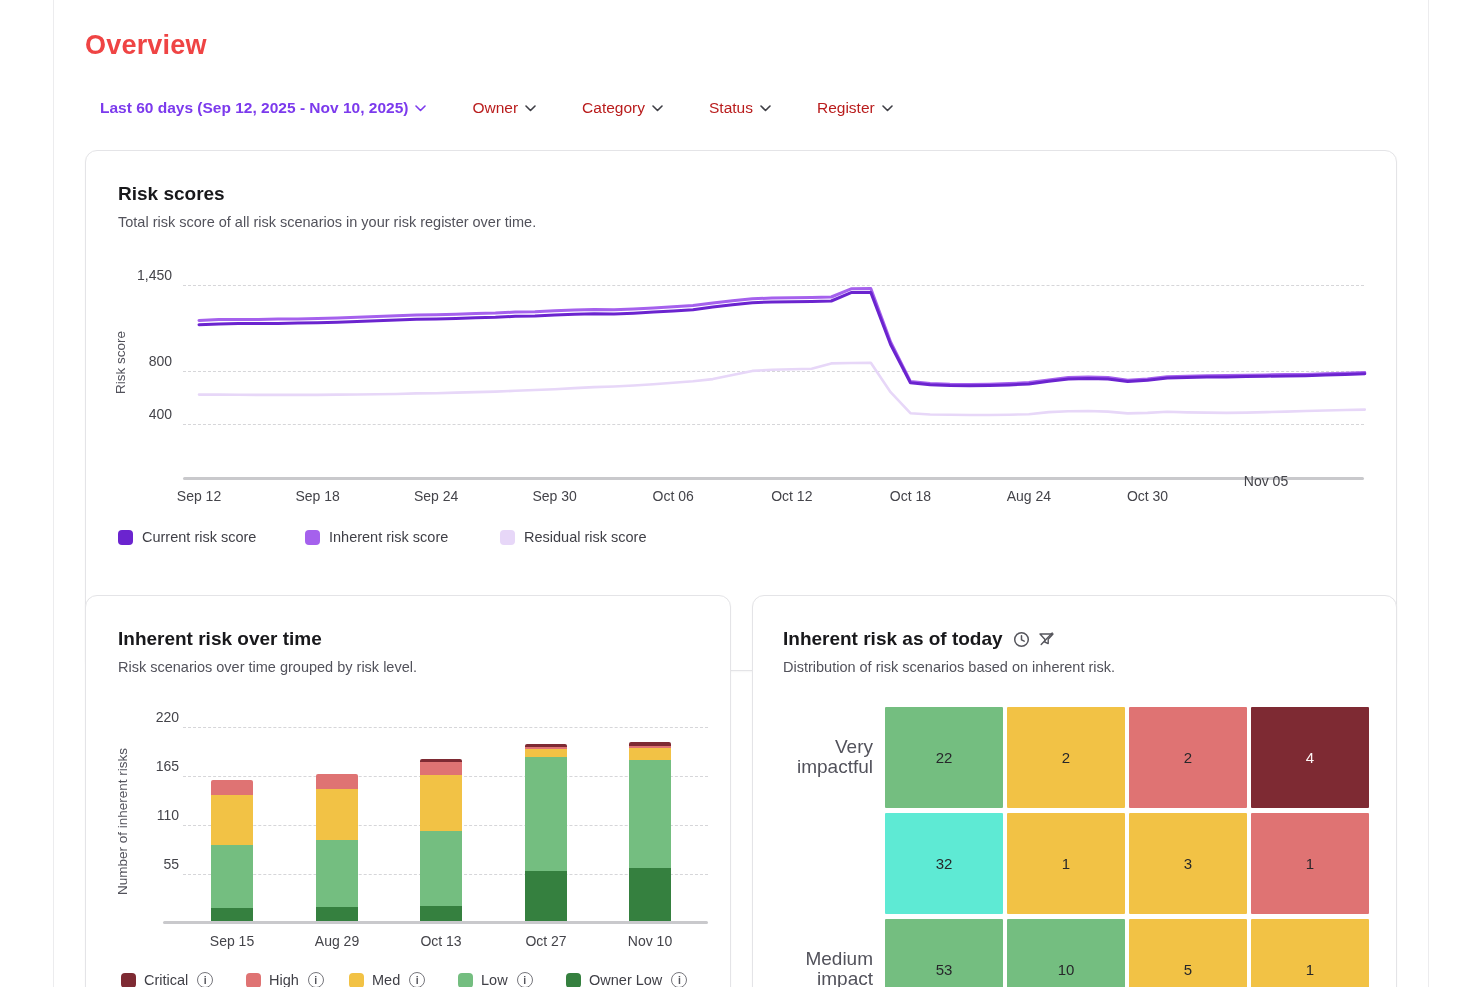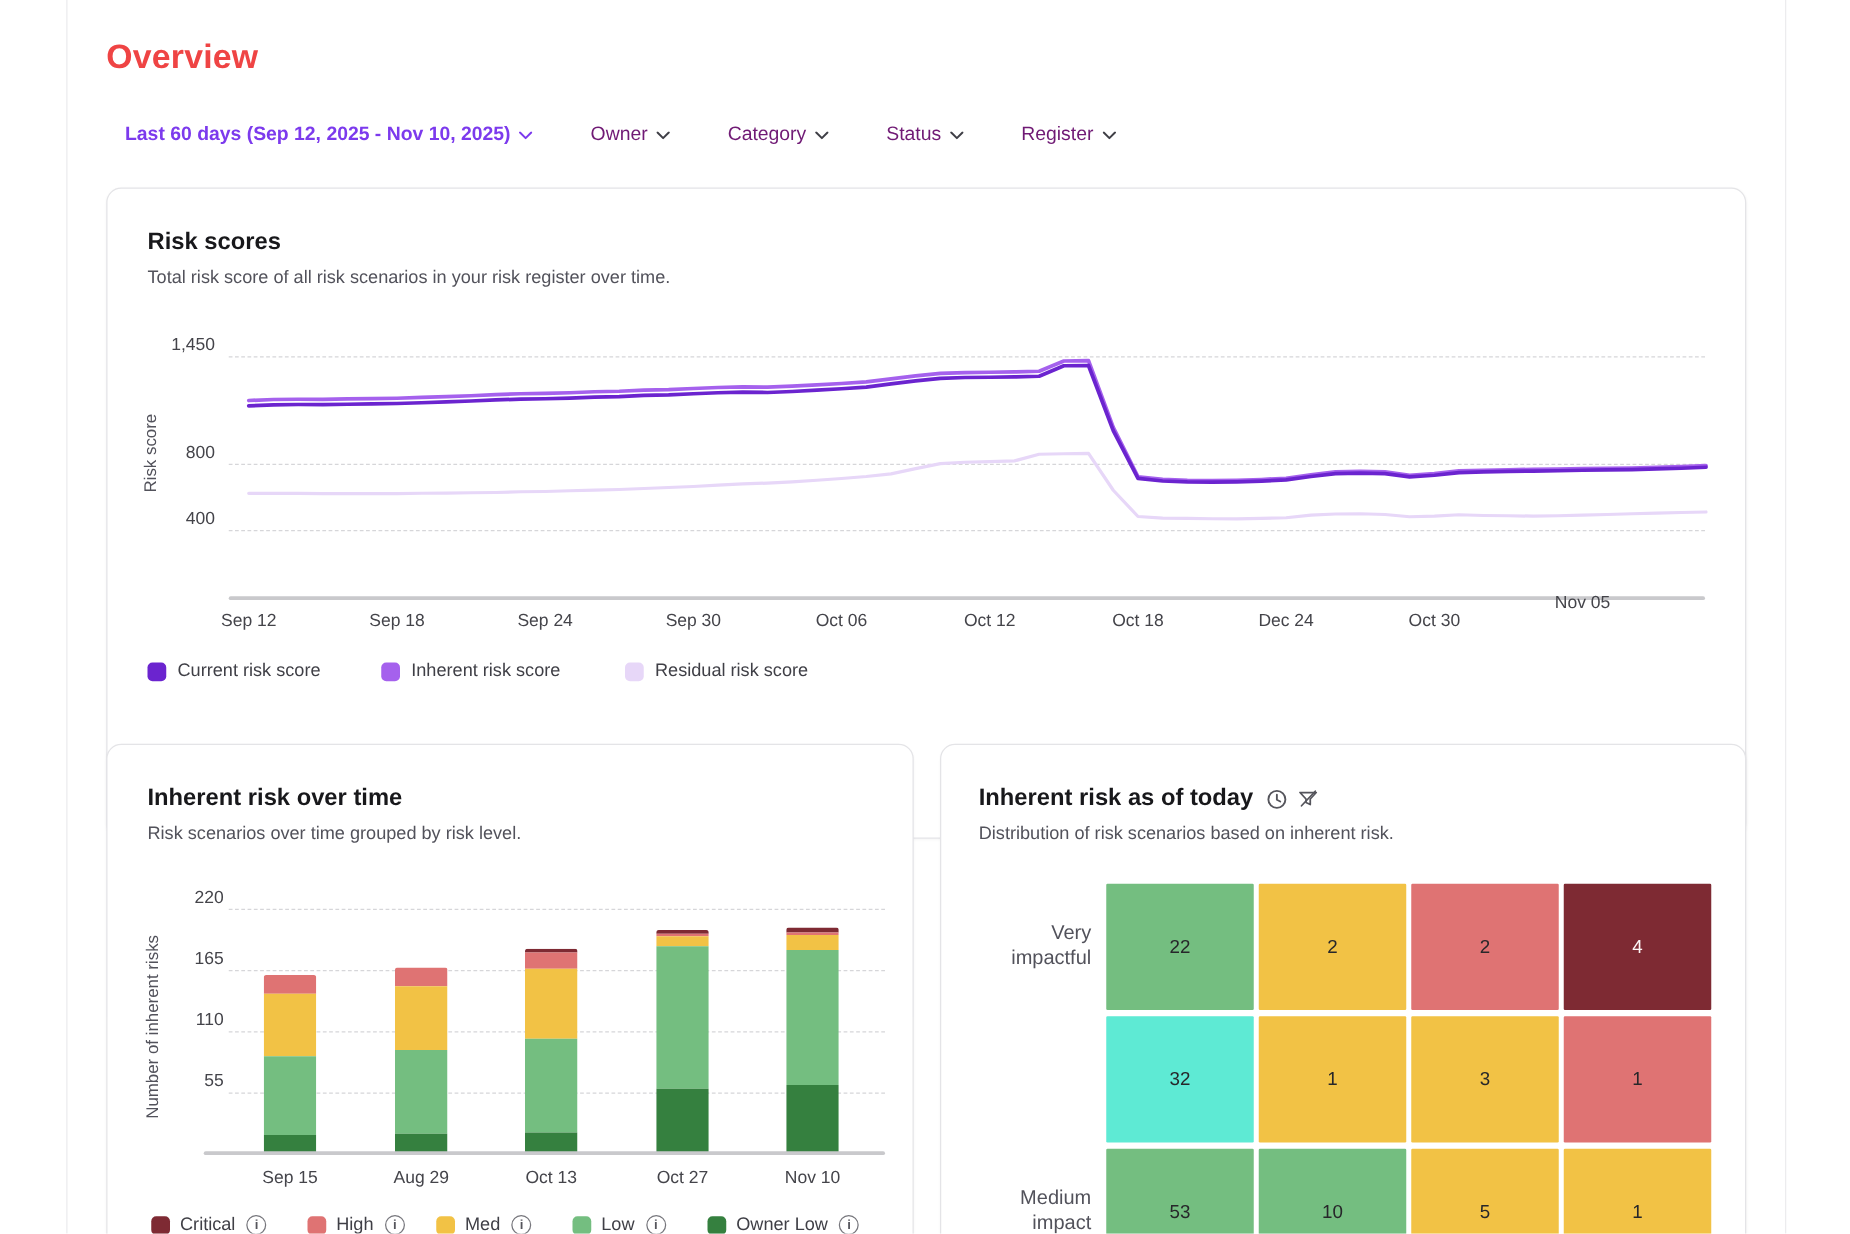--- a/index.html
+++ b/index.html
@@ -4,37 +4,37 @@
 <style>
   * { margin:0; padding:0; box-sizing:border-box; }
   html,body { background:#ffffff; }
   #app {
     position:relative; width:1480px; height:987px; overflow:hidden;
     font-family:"Liberation Sans", sans-serif; background:#ffffff; color:#18181b;
   }
   .edge { position:absolute; top:0; bottom:0; width:1px; background:#ececee; }
   .page-title { position:absolute; left:85px; top:30px; font-size:27px; font-weight:700; letter-spacing:.2px; color:#ef4444; }
   .filters { position:absolute; left:100px; top:99px; display:flex; align-items:center; gap:46px; font-size:15.5px; }
-  .filter-item { display:inline-flex; align-items:center; gap:7px; color:#701a75; font-weight:500; cursor:pointer; white-space:nowrap; }
+  .filter-item { display:inline-flex; align-items:center; gap:7px; color:#b91c1c; font-weight:500; cursor:pointer; white-space:nowrap; }
   .filter-item.accent { font-weight:600; }
   .chev { display:inline-block; }
   .card { position:absolute; background:#fff; border:1px solid #e4e4e7; border-radius:12px; box-shadow:0 1px 2px rgba(0,0,0,.04); }
   .card-title { position:absolute; left:32px; top:32px; font-size:19px; font-weight:700; color:#18181b; display:flex; align-items:center; gap:10px;}
   .card-sub { position:absolute; left:32px; top:63px; font-size:14.5px; color:#52525b; }
   .yaxis-label { position:absolute; font-size:13.5px; color:#52525b; transform:rotate(-90deg); transform-origin:center; white-space:nowrap; }
   .gridline { position:absolute; border-top:1px dashed #d6d6d9; height:0; }
   .axis-base { position:absolute; height:3px; background:#c9c9cc; border-radius:2px; }
   .ytick { position:absolute; font-size:14px; color:#44444a; text-align:right; width:70px; }
   .xtick { position:absolute; font-size:14px; color:#44444a; text-align:center; width:90px; }
   .legend-item { position:absolute; display:inline-flex; align-items:center; gap:9px; font-size:14.5px; color:#3f3f46; white-space:nowrap;margin-top:16px; }
   .swatch { width:15px; height:15px; border-radius:4px; flex:0 0 auto; }
   .info-i { display:inline-flex; align-items:center; justify-content:center; width:16px; height:16px; border:1.4px solid #77777d; border-radius:50%; font-size:10.5px; color:#55555c; font-weight:600; margin-left:1px; }
   .bar { position:absolute; bottom:0; width:42px; display:flex; flex-direction:column-reverse; border-radius:2px 2px 0 0; overflow:hidden; }
   .hm-cell { position:absolute; width:118px; height:101px; display:flex; align-items:center; justify-content:center; font-size:15px; color:#27272a; border-radius:1px; }
-  .hm-label { position:absolute; font-size:16px; color:#52525b; text-align:right; width:110px; line-height:20px; }
+  .hm-label { position:absolute; font-size:19px; color:#52525b; text-align:right; width:110px; line-height:20px; }
   .title-icons { display:inline-flex; align-items:center; gap:8px; color:#55555c; }
   svg { display:block; }
 </style>
 </head>
 <body>
 
 <div id="app">
   <div class="edge" style="left:53px"></div>
   <div class="edge" style="left:1428px"></div>
 
@@ -85,21 +85,21 @@
         <div class="gridline" style="left: 97px; width: 1181px; top: 273px;"></div>
         <div class="ytick" style="right: 1224px; left: auto; top: 255px;">400</div>
         <div class="axis-base" style="left: 97px; width: 1181px; top: 326px;"></div>
         <div class="xtick" style="left: 68px; top: 337px;">Sep 12</div>
         <div class="xtick" style="left: 186.6px; top: 337px;">Sep 18</div>
         <div class="xtick" style="left: 305.1px; top: 337px;">Sep 24</div>
         <div class="xtick" style="left: 423.7px; top: 337px;">Sep 30</div>
         <div class="xtick" style="left: 542.2px; top: 337px;">Oct 06</div>
         <div class="xtick" style="left: 660.8px; top: 337px;">Oct 12</div>
         <div class="xtick" style="left: 779.4px; top: 337px;">Oct 18</div>
-        <div class="xtick" style="left: 897.9px; top: 337px;">Dec 24</div>
+        <div class="xtick" style="left: 897.9px; top: 337px;">Aug 24</div>
         <div class="xtick" style="left: 1016.5px; top: 337px;">Oct 30</div>
         <div class="xtick" style="left: 1135px; top: 322px;">Nov 05</div>
         <svg width="1312" height="360" style="position: absolute; left: 0px; top: 0px; overflow: visible; pointer-events: none;">
           <polyline points="113.0,243.6 132.8,243.6 152.5,243.7 172.3,243.9 192.0,243.9 211.8,243.9 231.6,243.9 251.3,243.6 271.1,243.5 290.8,243.2 310.6,243.0 330.4,242.4 350.1,242.2 369.9,241.6 389.6,241.1 409.4,240.6 429.2,239.8 448.9,239.0 468.7,238.2 488.4,237.1 508.2,236.1 528.0,235.5 547.7,234.5 567.5,233.2 587.2,231.8 607.0,230.2 626.8,228.1 646.5,223.9 666.3,219.9 686.0,218.8 705.8,218.3 725.6,217.7 745.3,212.4 765.1,212.0 784.8,211.7 804.6,241.2 824.4,262.2 844.1,263.5 863.9,263.7 883.6,264.0 903.4,264.0 923.2,263.7 942.9,263.2 962.7,261.1 982.4,260.2 1002.2,260.0 1022.0,260.6 1041.7,262.4 1061.5,261.9 1081.2,260.8 1101.0,261.4 1120.8,261.6 1140.5,261.9 1160.3,261.6 1180.0,261.1 1199.8,260.6 1219.6,260.0 1239.3,259.5 1259.1,259.0 1278.8,258.6" fill="none" stroke="#E7D7F8" stroke-width="2.6" stroke-linejoin="round" stroke-linecap="round"></polyline>
           <polyline points="113.0,169.4 132.8,168.6 152.5,168.4 172.3,168.4 192.0,168.1 211.8,167.9 231.6,167.6 251.3,166.9 271.1,166.3 290.8,165.6 310.6,164.7 330.4,164.0 350.1,163.7 369.9,163.2 389.6,162.4 409.4,162.0 429.2,161.1 448.9,160.7 468.7,159.8 488.4,159.0 508.2,158.5 528.0,158.7 547.7,157.9 567.5,156.9 587.2,155.8 607.0,154.5 626.8,152.1 646.5,149.7 666.3,147.7 686.0,147.1 705.8,146.8 725.6,146.5 745.3,146.0 765.1,137.8 784.8,137.5 804.6,190.9 824.4,230.4 844.1,232.5 863.9,233.2 883.6,233.4 903.4,233.2 923.2,232.6 942.9,231.6 962.7,228.9 982.4,226.5 1002.2,226.1 1022.0,226.5 1041.7,229.2 1061.5,227.9 1081.2,225.7 1101.0,225.2 1120.8,224.8 1140.5,224.5 1160.3,224.3 1180.0,223.9 1199.8,223.6 1219.6,223.4 1239.3,222.8 1259.1,222.3 1278.8,221.5" fill="none" stroke="#A561ED" stroke-width="3" stroke-linejoin="round" stroke-linecap="round"></polyline>
           <polyline points="113.0,173.7 132.8,172.9 152.5,172.6 172.3,172.6 192.0,172.4 211.8,172.1 231.6,171.8 251.3,171.2 271.1,170.5 290.8,169.8 310.6,168.9 330.4,168.3 350.1,168.0 369.9,167.5 389.6,166.7 409.4,166.3 429.2,165.3 448.9,164.9 468.7,164.0 488.4,163.2 508.2,162.7 528.0,163.0 547.7,162.2 567.5,161.1 587.2,160.0 607.0,158.7 626.8,156.1 646.5,153.7 666.3,151.7 686.0,151.0 705.8,150.8 725.6,150.5 745.3,150.0 765.1,141.6 784.8,141.4 804.6,193.5 824.4,231.7 844.1,233.8 863.9,234.5 883.6,234.7 903.4,234.5 923.2,233.9 942.9,232.9 962.7,230.2 982.4,227.9 1002.2,227.5 1022.0,227.9 1041.7,230.5 1061.5,229.2 1081.2,227.1 1101.0,226.5 1120.8,226.1 1140.5,225.9 1160.3,225.6 1180.0,225.2 1199.8,224.9 1219.6,224.7 1239.3,224.1 1259.1,223.6 1278.8,222.8" fill="none" stroke="#6B24CF" stroke-width="3" stroke-linejoin="round" stroke-linecap="round"></polyline>
         </svg>
       </div>
     <div id="line-legend" style="position:absolute; inset:0; pointer-events:none;">
         <span class="legend-item" style="left: 32px; top: 362px;">

